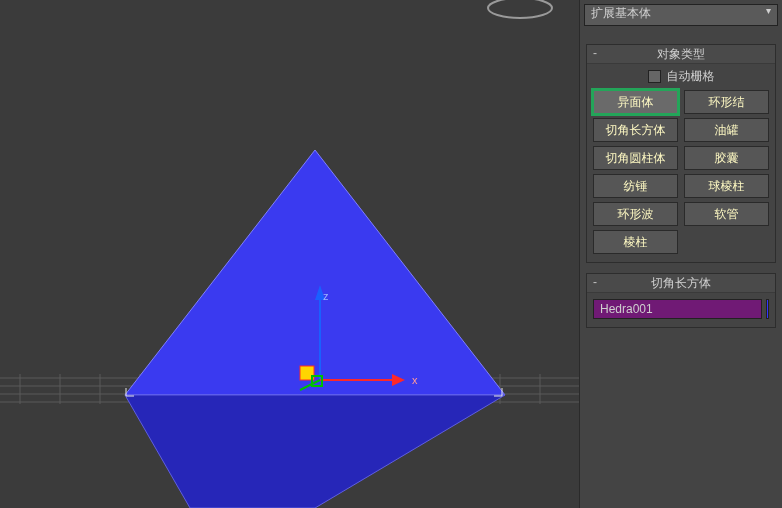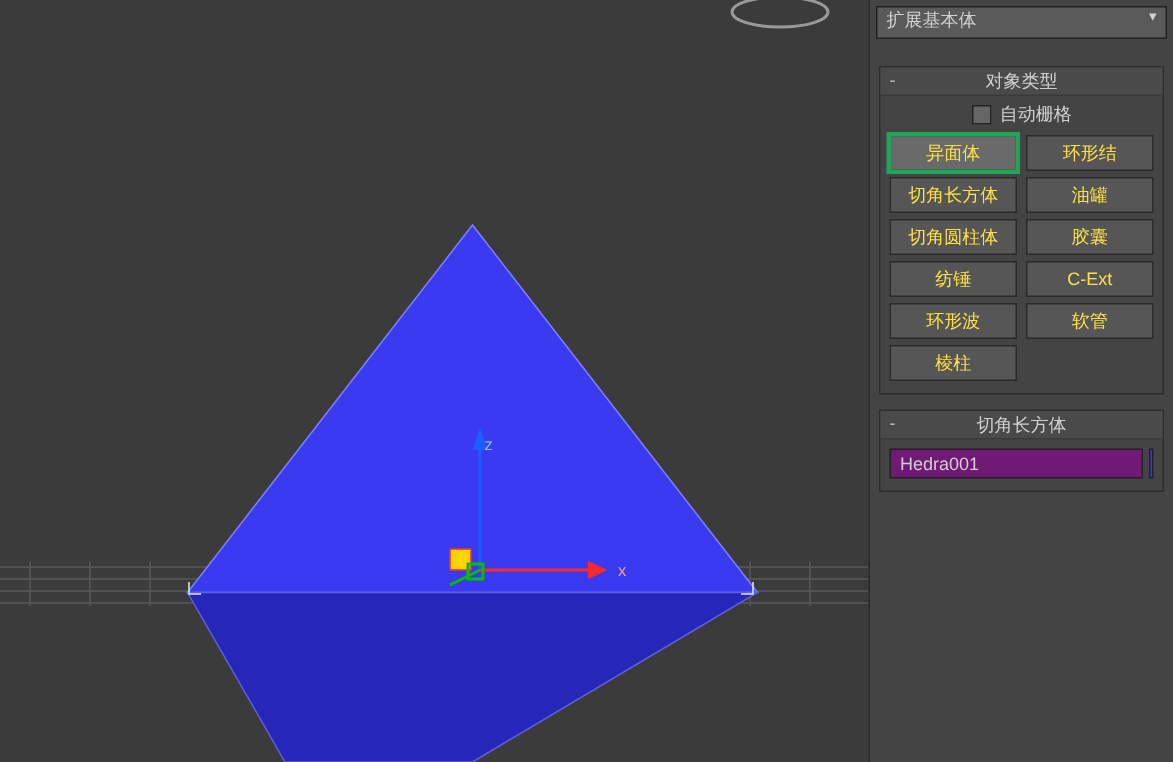--- a/index.html
+++ b/index.html
@@ -85,21 +85,21 @@
     gap: 4px 6px;
     padding: 4px 6px 0 6px;
   }
   .btn {
     height: 22px;
     border: 1px solid #2a2a2a;
     background: #565656;
     display: flex;
     align-items: center;
     justify-content: center;
-    color: #fde047;
+    color: #fef9c3;
   }
   .btn.highlight {
     outline: 3px solid #23a559;
     outline-offset: -1px;
     background: #6a6a6a;
   }
   .name-input {
     margin: 6px 6px 0 6px;
     display: flex;
     gap: 4px;
@@ -191,21 +191,21 @@
       <span>自动栅格</span>
     </div>
     <div class="grid-buttons" id="type-buttons">
         <div class="btn highlight">异面体</div>
         <div class="btn">环形结</div>
         <div class="btn">切角长方体</div>
         <div class="btn">油罐</div>
         <div class="btn">切角圆柱体</div>
         <div class="btn">胶囊</div>
         <div class="btn">纺锤</div>
-        <div class="btn">C-Ext</div>
+        <div class="btn">球棱柱</div>
         <div class="btn">环形波</div>
         <div class="btn">软管</div>
         <div class="btn">棱柱</div>
       </div>
   </div>
 
   <div class="rollout rollout2">
     <div class="rollout-title">
       <span class="minus">-</span>
       <span>切角长方体</span>

